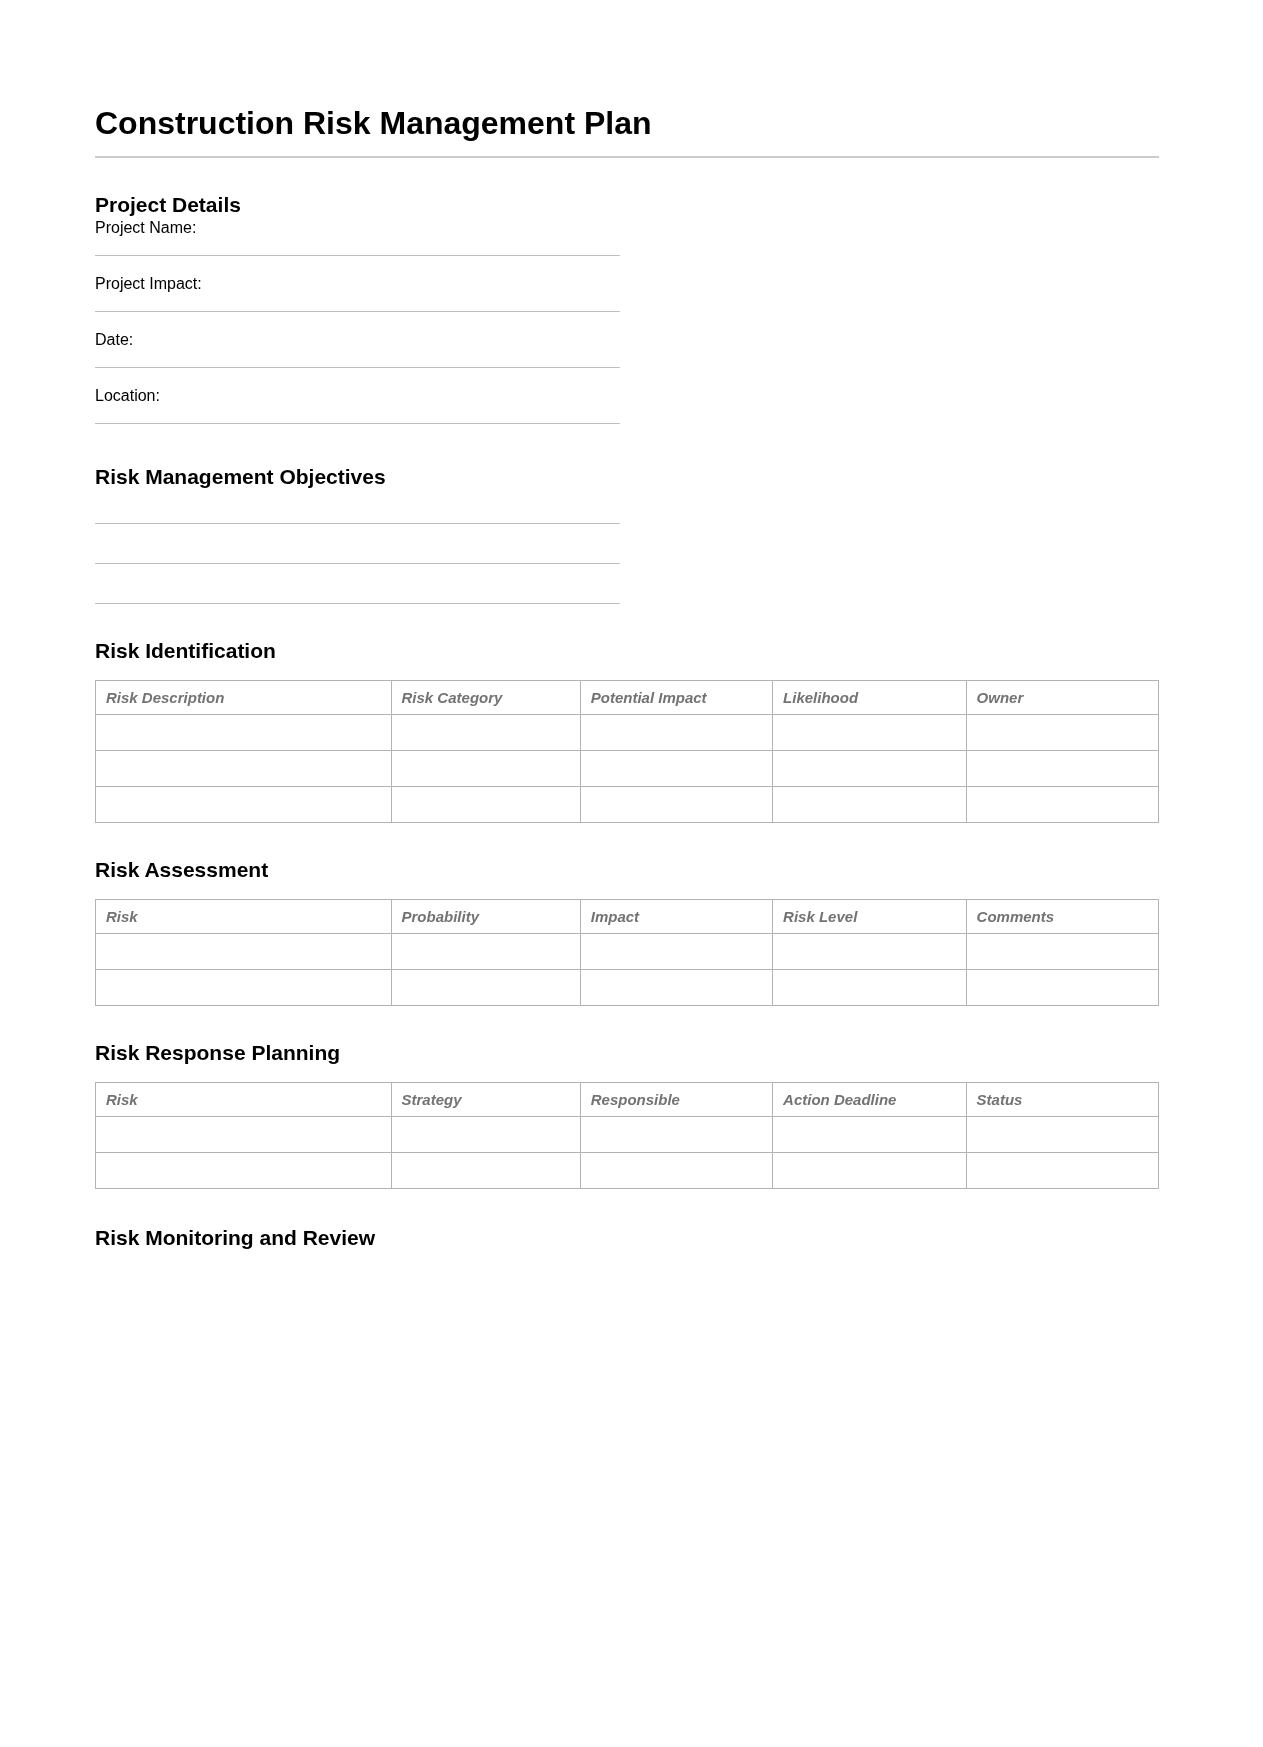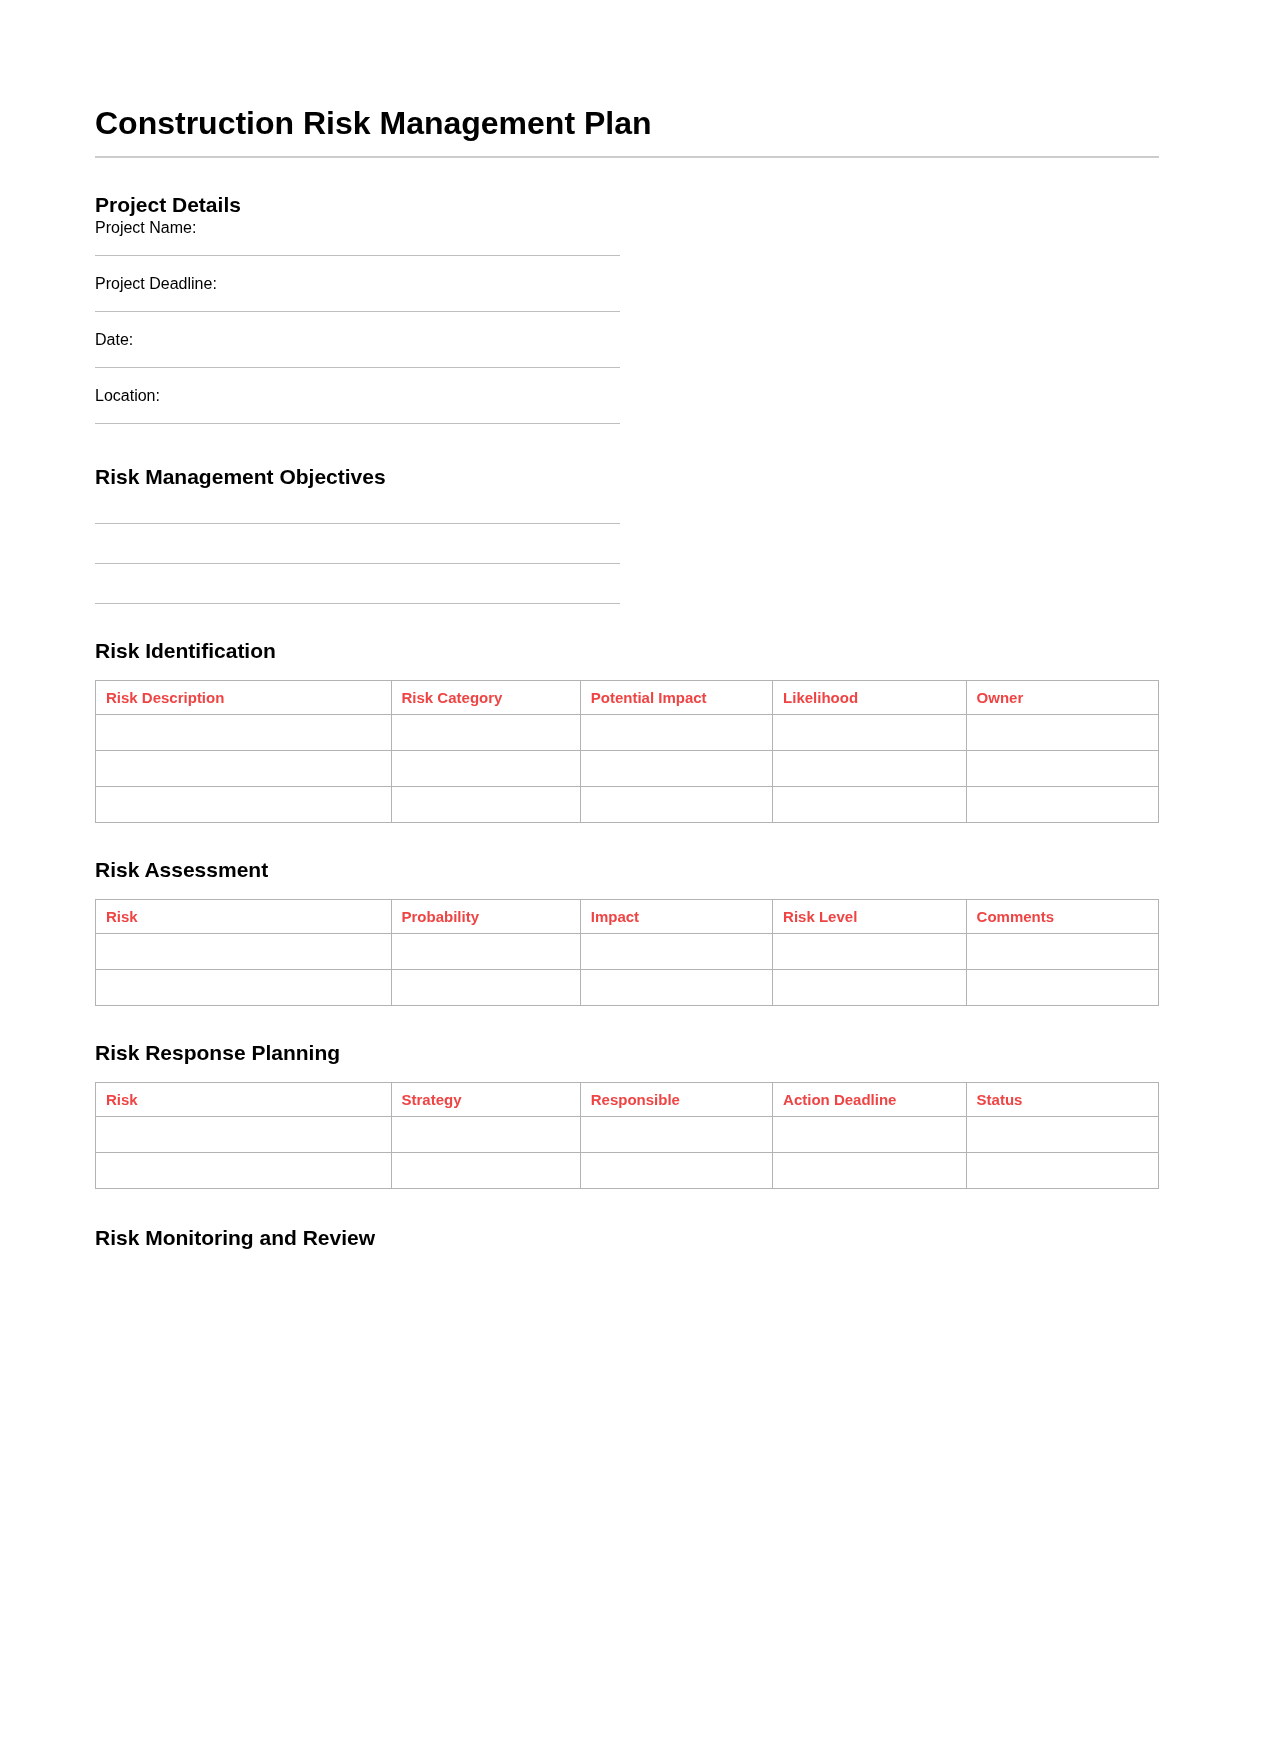--- a/index.html
+++ b/index.html
@@ -69,21 +69,22 @@
     border: 1px solid #b3b3b3;
     text-align: left;
     vertical-align: middle;
     padding: 0 10px;
     overflow: hidden;
   }
   th {
     height: 34px;
     font-size: 15px;
     font-weight: bold;
-    color: #ef4444;
+    color: #737373;
+    font-style: italic;
   }
   td {
     height: 36px;
     font-size: 15px;
     color: #000000;
   }
   col.c-wide  { width: 27.8%; }
   col.c-norm1 { width: 17.8%; }
   col.c-norm2 { width: 18.1%; }
   col.c-norm3 { width: 18.2%; }
@@ -97,21 +98,21 @@
   <h1>Construction Risk Management Plan</h1>
   <div class="title-rule"></div>
 
   <h2>Project Details</h2>
   <div class="fields">
     <div class="field">
       <div class="field-label">Project Name:</div>
       <div class="field-line"></div>
     </div>
     <div class="field">
-      <div class="field-label">Project Deadline:</div>
+      <div class="field-label">Project Impact:</div>
       <div class="field-line"></div>
     </div>
     <div class="field">
       <div class="field-label">Date:</div>
       <div class="field-line"></div>
     </div>
     <div class="field">
       <div class="field-label">Location:</div>
       <div class="field-line"></div>
     </div>

